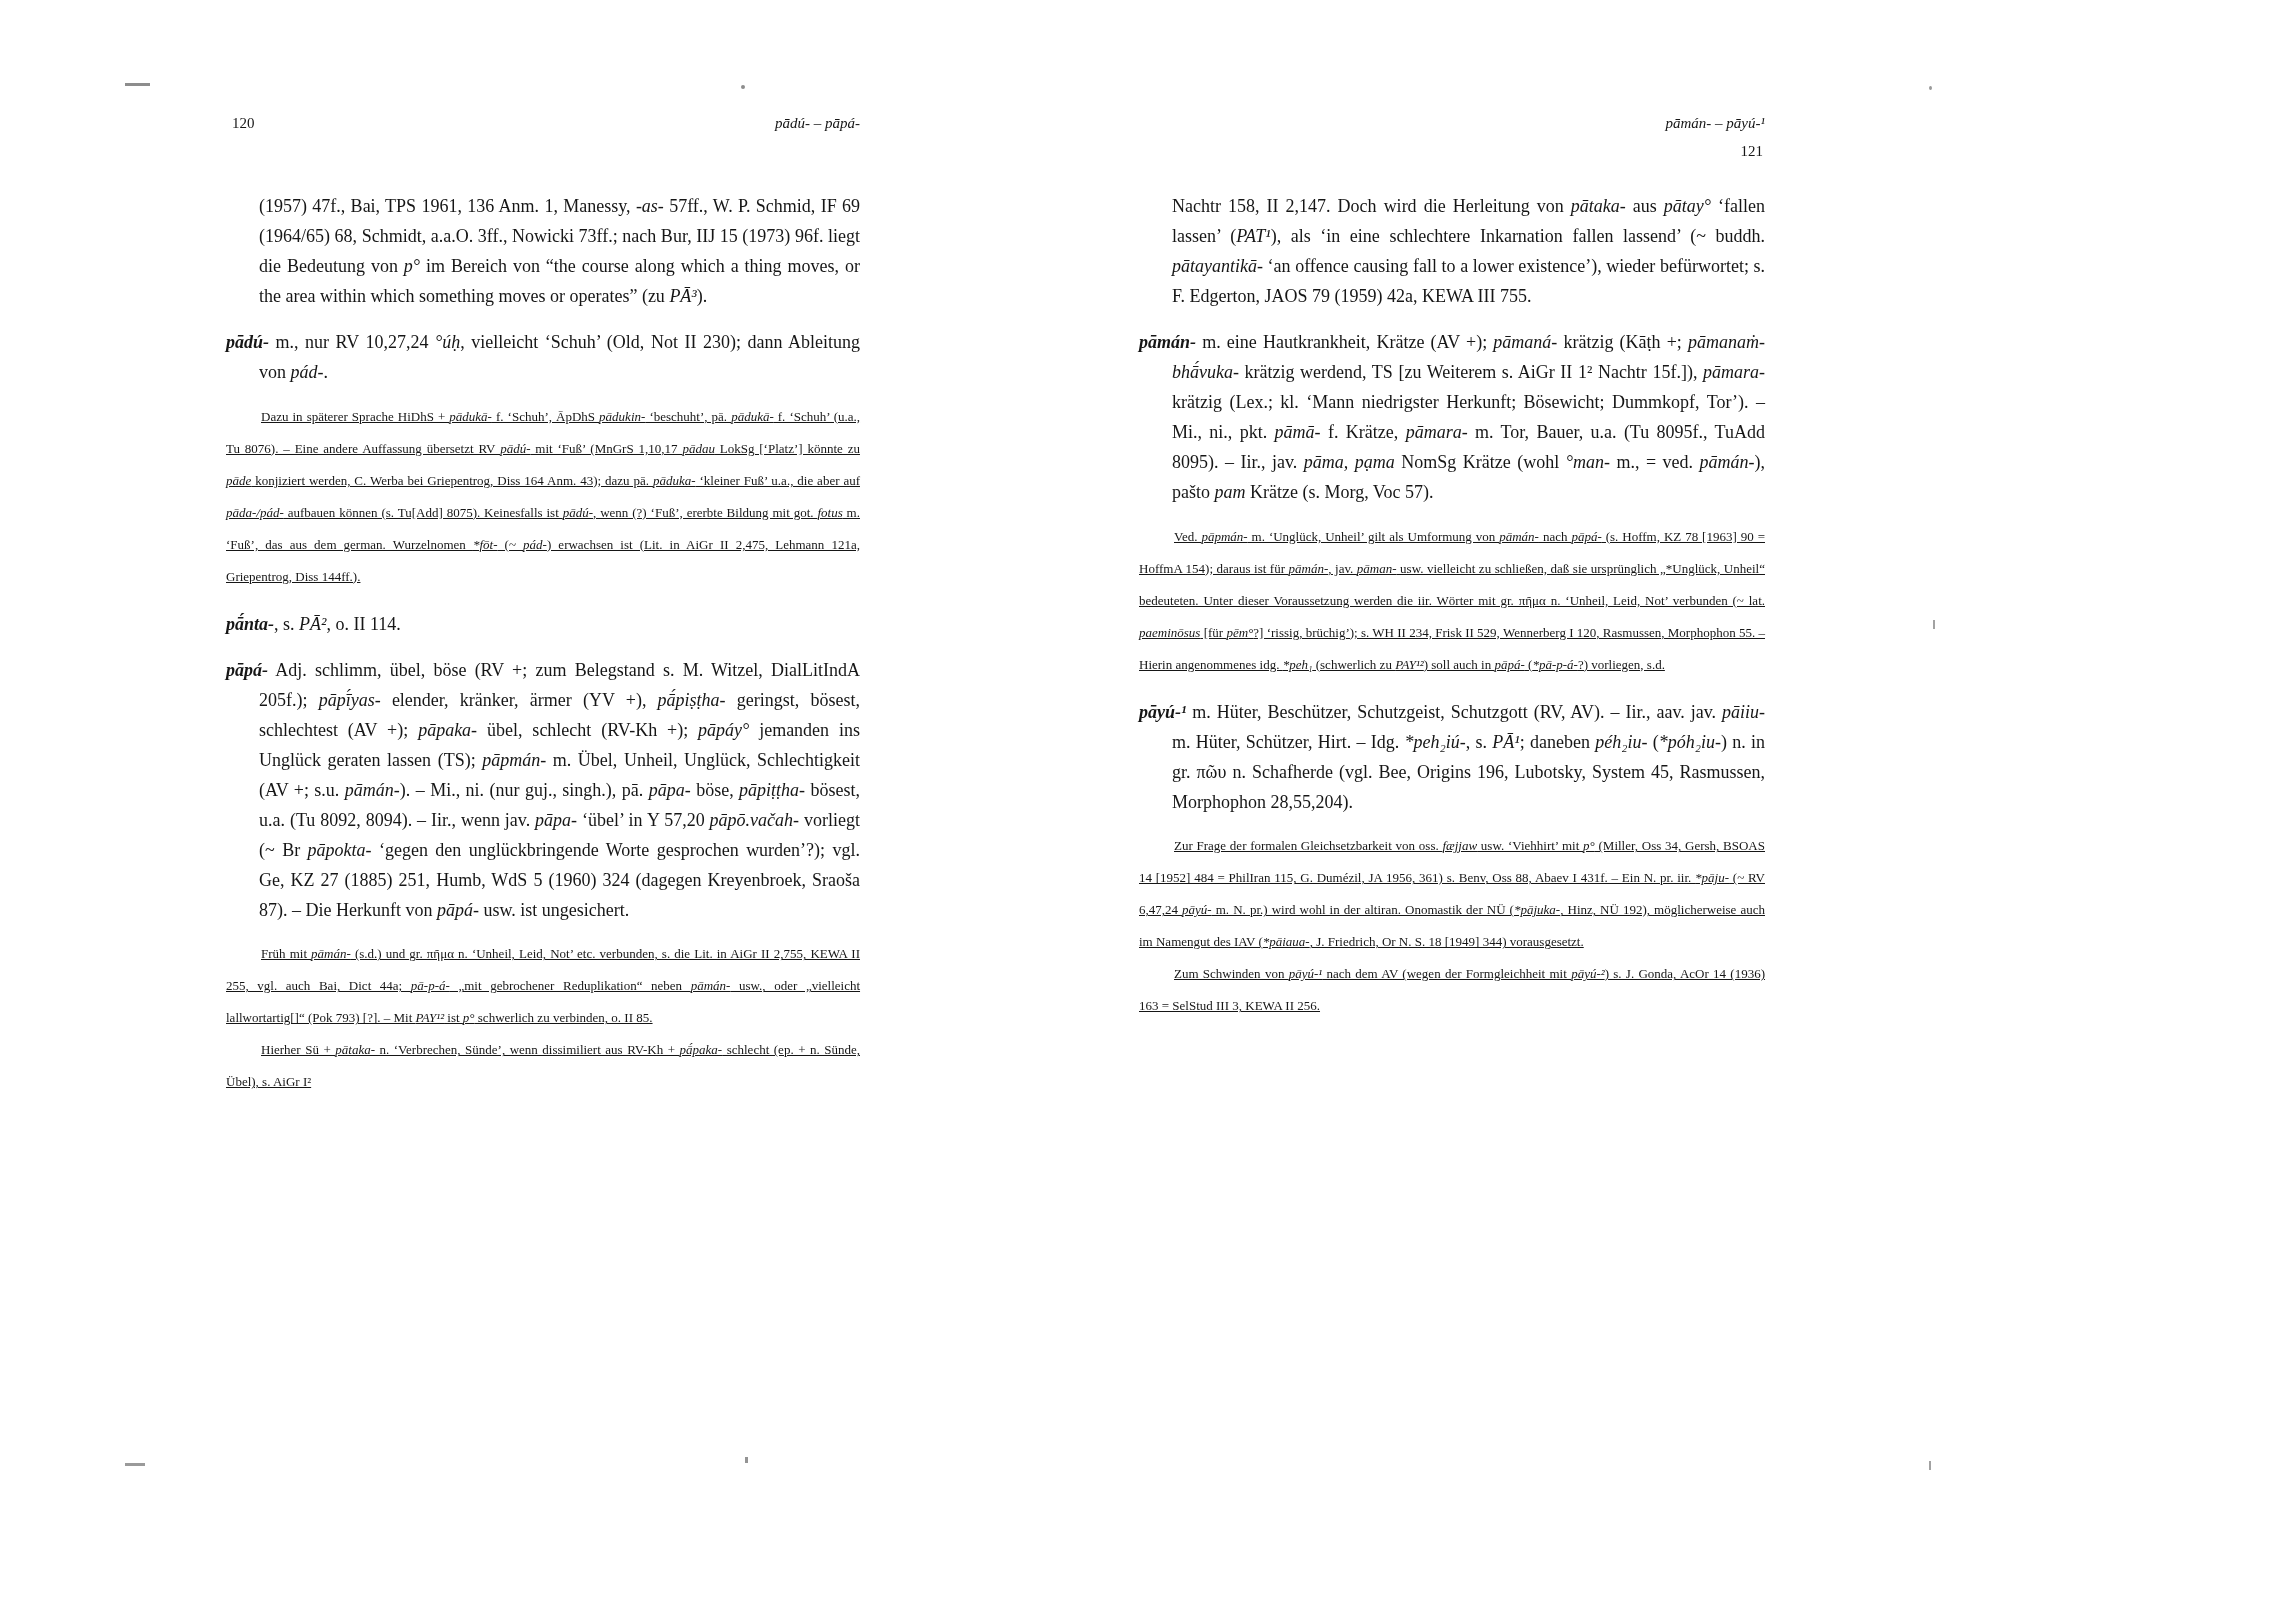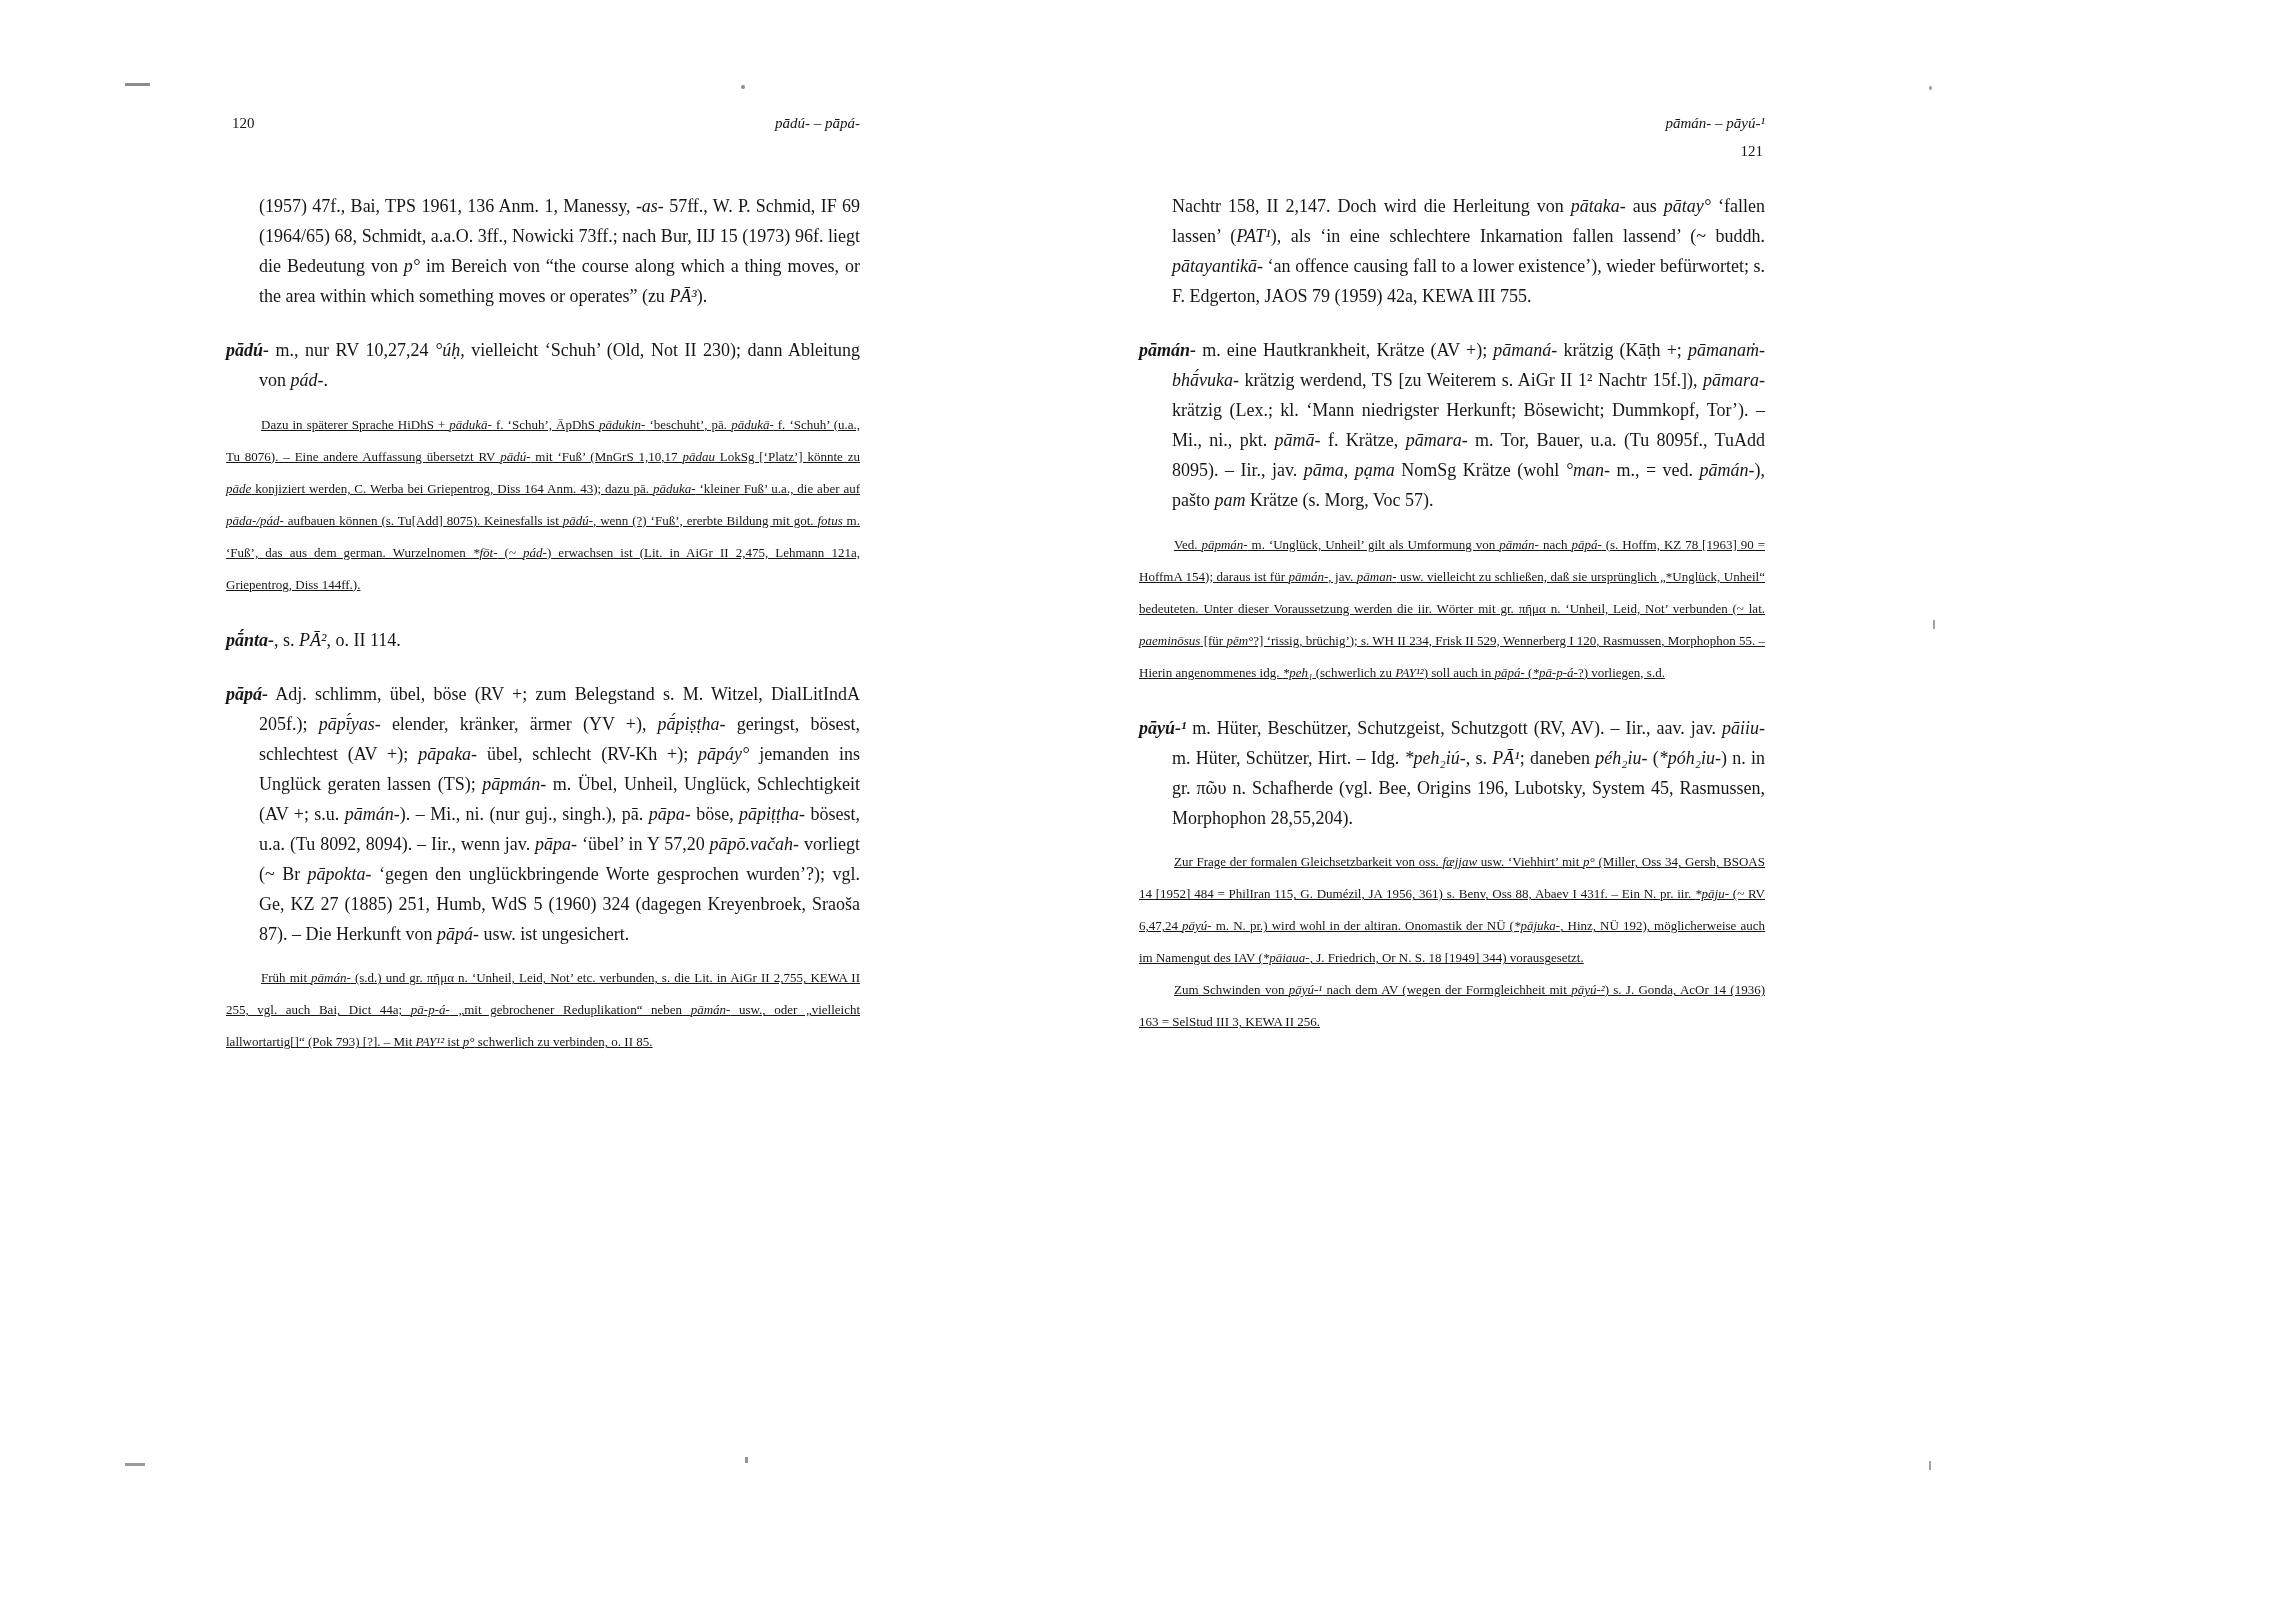--- a/index.html
+++ b/index.html
@@ -45,21 +45,21 @@
 
   .block {
     margin: 0;
     text-align: justify;
     font-size: 18px;
     line-height: 30px;
   }
   .main-ind   { padding-left: 33px; }
   .entry      { padding-left: 33px; text-indent: -33px; }
   .petit      { font-size: 13px; line-height: 32px; text-indent: 35px; text-decoration: underline; }
-  .mt-lg      { margin-top: 24px; }
+  .mt-lg      { margin-top: 16px; }
   .mt-md      { margin-top: 13.7px; }
 
   .block i { font-style: italic; }
   .block b { font-weight: bold; }
 
   
   .artifact {
     position: absolute;
     background: #8d8d8d;
   }
@@ -81,20 +81,21 @@
       <span class="pagenum">120</span>
       <span class="runtitle">pādú- – pāpá-</span>
     </div>
     <div class="pagebody">
         <p class="block main-ind">(1957) 47f., Bai, TPS 1961, 136 Anm. 1, Manessy, <i>-as-</i> 57ff., W. P. Schmid, IF 69 (1964/65) 68, Schmidt, a.a.O. 3ff., Nowicki 73ff.; nach Bur, IIJ 15 (1973) 96f. liegt die Bedeutung von <i>p°</i> im Bereich von “the course along which a thing moves, or the area within which something moves or operates” (zu <i>PĀ³</i>).</p>
         <p class="block entry mt-lg"><b><i>pādú-</i></b> m., nur RV 10,27,24 <i>°úḥ</i>, vielleicht ‘Schuh’ (Old, Not II 230); dann Ableitung von <i>pád-</i>.</p>
         <p class="block petit mt-md">Dazu in späterer Sprache HiDhS + <i>pādukā-</i> f. ‘Schuh’, ĀpDhS <i>pādukin-</i> ‘beschuht’, pā. <i>pādukā-</i> f. ‘Schuh’ (u.a., Tu 8076). – Eine andere Auffassung übersetzt RV <i>pādú-</i> mit ‘Fuß’ (MnGrS 1,10,17 <i>pādau</i> LokSg [‘Platz’] könnte zu <i>pāde</i> konjiziert werden, C. Werba bei Griepentrog, Diss 164 Anm. 43); dazu pā. <i>pāduka-</i> ‘kleiner Fuß’ u.a., die aber auf <i>pāda-/pád-</i> aufbauen können (s. Tu[Add] 8075). Keinesfalls ist <i>pādú-</i>, wenn (?) ‘Fuß’, ererbte Bildung mit got. <i>fotus</i> m. ‘Fuß’, das aus dem german. Wurzelnomen <i>*fōt-</i> (~ <i>pád-</i>) erwachsen ist (Lit. in AiGr II 2,475, Lehmann 121a, Griepentrog, Diss 144ff.).</p>
         <p class="block entry mt-lg"><b><i>pā́nta-</i></b>, s. <i>PĀ²</i>, o. II 114.</p>
         <p class="block entry mt-lg"><b><i>pāpá-</i></b> Adj. schlimm, übel, böse (RV +; zum Belegstand s. M. Witzel, DialLitIndA 205f.); <i>pāpī́yas-</i> elender, kränker, ärmer (YV +), <i>pā́piṣṭha-</i> geringst, bösest, schlechtest (AV +); <i>pāpaka-</i> übel, schlecht (RV-Kh +); <i>pāpáy°</i> jemanden ins Unglück geraten lassen (TS); <i>pāpmán-</i> m. Übel, Unheil, Unglück, Schlechtigkeit (AV +; s.u. <i>pāmán-</i>). – Mi., ni. (nur guj., singh.), pā. <i>pāpa-</i> böse, <i>pāpiṭṭha-</i> bösest, u.a. (Tu 8092, 8094). – Iir., wenn jav. <i>pāpa-</i> ‘übel’ in Y 57,20 <i>pāpō.vačah-</i> vorliegt (~ Br <i>pāpokta-</i> ‘gegen den unglückbringende Worte gesprochen wurden’?); vgl. Ge, KZ 27 (1885) 251, Humb, WdS 5 (1960) 324 (dagegen Kreyenbroek, Sraoša 87). – Die Herkunft von <i>pāpá-</i> usw. ist ungesichert.</p>
         <p class="block petit mt-md">Früh mit <i>pāmán-</i> (s.d.) und gr. πῆμα n. ‘Unheil, Leid, Not’ etc. verbunden, s. die Lit. in AiGr II 2,755, KEWA II 255, vgl. auch Bai, Dict 44a; <i>pā-p-á-</i> „mit gebrochener Reduplikation“ neben <i>pāmán-</i> usw., oder „vielleicht lallwortartig[]“ (Pok 793) [?]. – Mit <i>PAY¹²</i> ist <i>p°</i> schwerlich zu verbinden, o. II 85.</p>
+        <p class="block petit">Hierher Sü + <i>pātaka-</i> n. ‘Verbrechen, Sünde’, wenn dissimiliert aus RV-Kh + <i>pā́paka-</i> schlecht (ep. + n. Sünde, Übel), s. AiGr I²</p>
       </div>
   </div>
 
   <div class="page page-right">
     <div class="pagehead">
       <span class="runtitle">pāmán- – pāyú-¹</span>
       <span class="pagenum">121</span>
     </div>
     <div class="pagebody">
         <p class="block main-ind">Nachtr 158, II 2,147. Doch wird die Herleitung von <i>pātaka-</i> aus <i>pātay°</i> ‘fallen lassen’ (<i>PAT¹</i>), als ‘in eine schlechtere Inkarnation fallen lassend’ (~ buddh. <i>pātayantikā-</i> ‘an offence causing fall to a lower existence’), wieder befürwortet; s. F. Edgerton, JAOS 79 (1959) 42a, KEWA III 755.</p>

